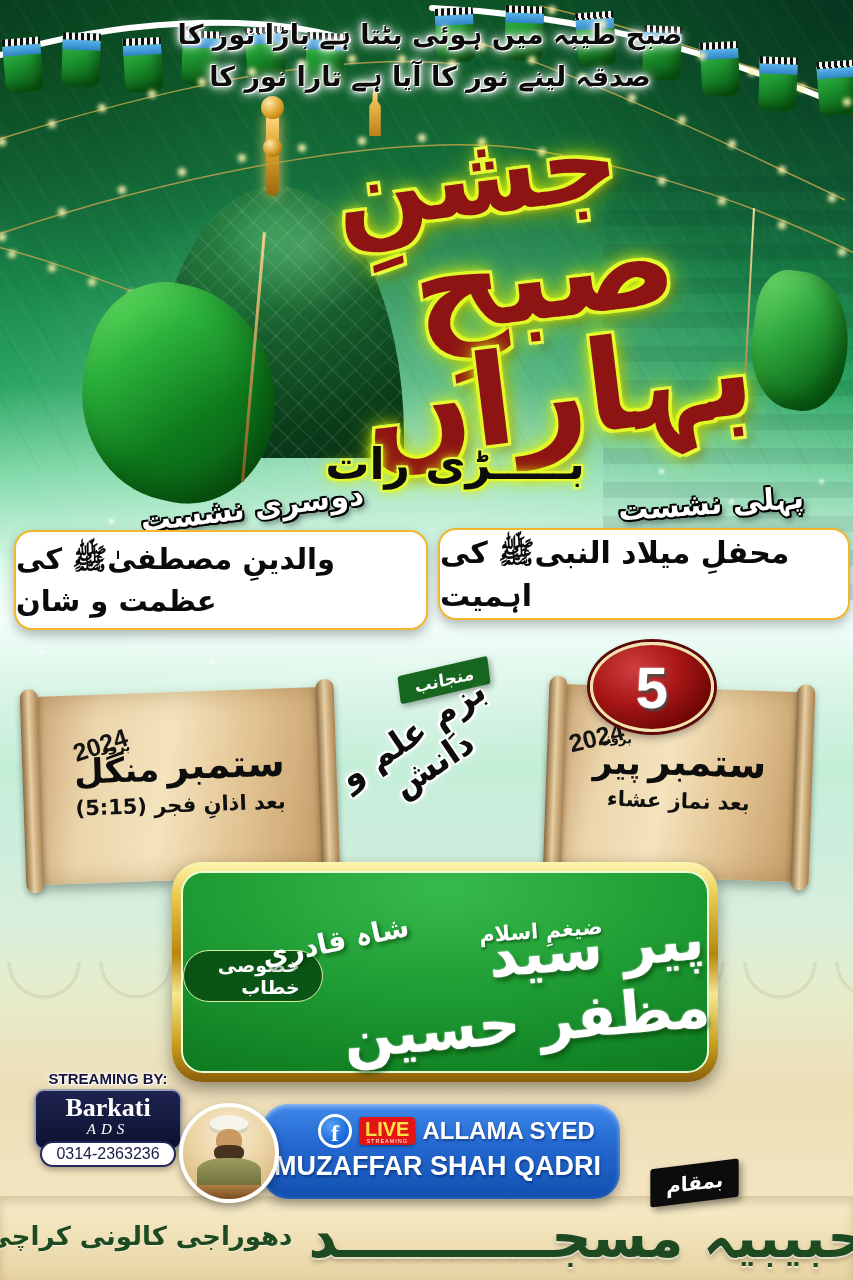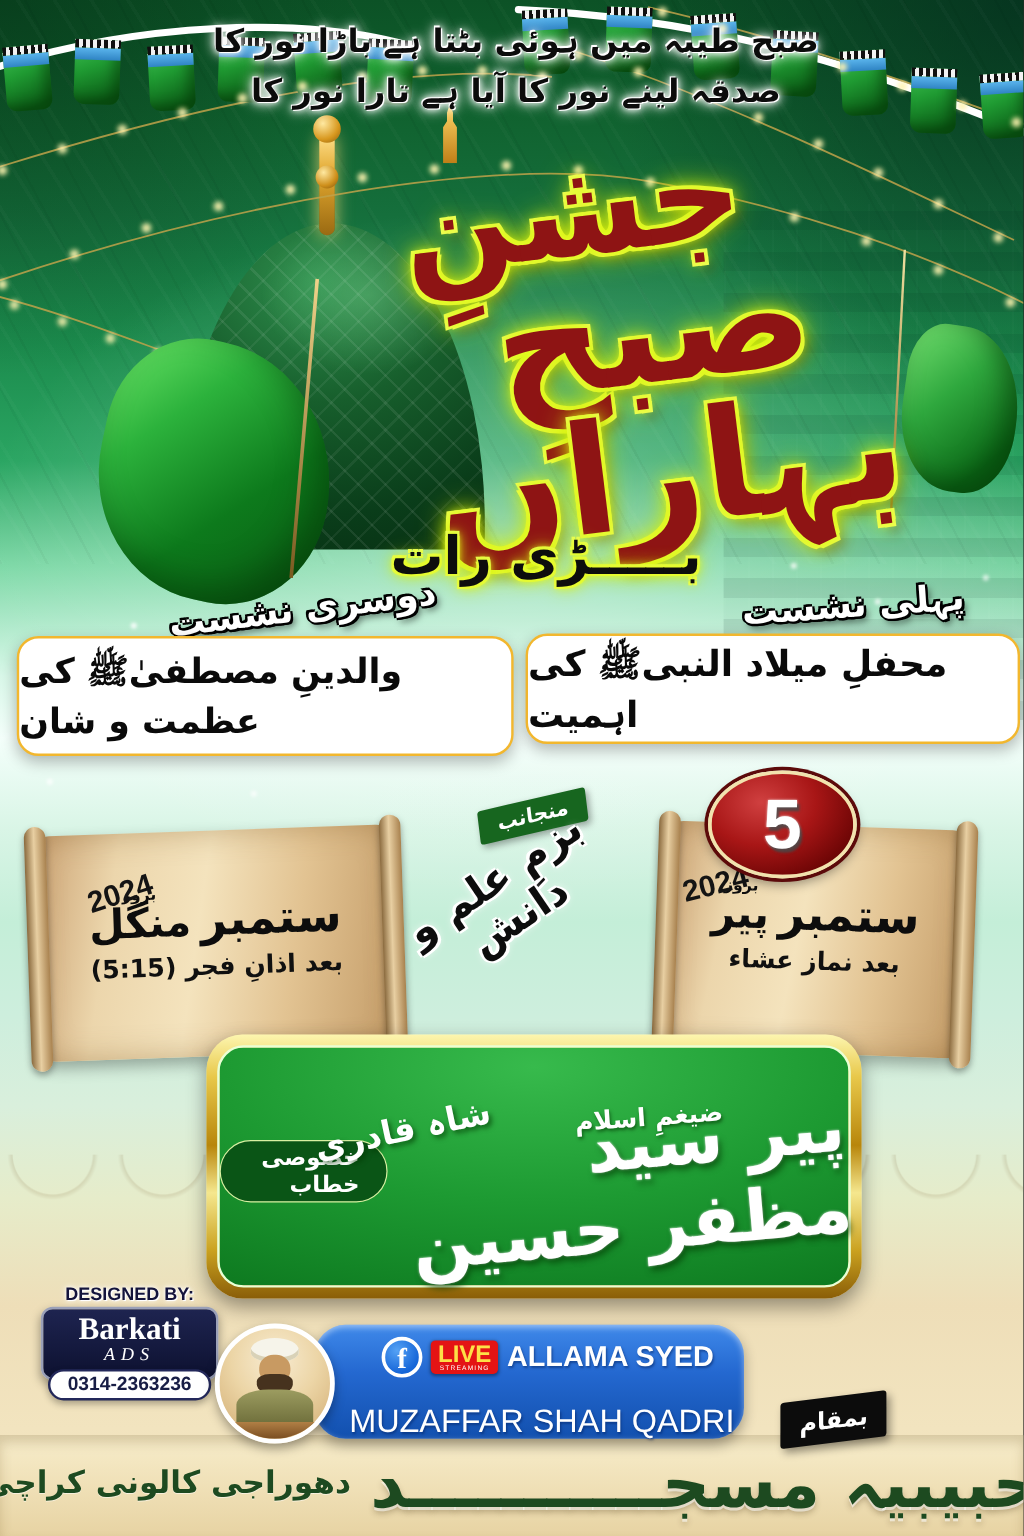--- a/index.html
+++ b/index.html
@@ -141,21 +141,21 @@
     font-size:28px;direction:rtl;text-shadow:2px 3px 4px rgba(0,55,0,.6);}
   
   .designer{left:34px;top:1070px;width:148px;z-index:6;text-align:center;}
   .des-label{font-family:"Liberation Sans",sans-serif;font-weight:800;font-size:15px;color:#14143c;
     text-shadow:0 0 3px #fff,0 0 6px #fff,1px 1px 0 #fff;}
   .brand-box{margin-top:2px;background:linear-gradient(#1e2450,#0d1130);border:2px solid #9aa0b8;border-radius:10px;
     padding:3px 6px 10px;color:#fff;box-shadow:0 4px 8px rgba(0,0,0,.35);}
   .brand{font-family:"Liberation Serif",serif;font-weight:700;font-size:26px;line-height:1.05;}
   .brand-sub{font-family:"Liberation Serif",serif;font-style:italic;font-size:15px;letter-spacing:5px;}
   .phone-pill{margin:-9px auto 0;width:132px;background:#fff;border:2px solid #23285a;border-radius:999px;
-    font-family:"Liberation Sans",sans-serif;font-weight:700;font-size:16px;color:#181d45;padding:2px 0;
+    font-family:"Liberation Sans",sans-serif;font-weight:400;font-size:16px;color:#181d45;padding:2px 0;
     box-shadow:0 3px 6px rgba(0,0,0,.3);position:relative;}
   
   .photo{left:179px;top:1103px;width:92px;height:92px;z-index:7;border-radius:50%;border:4px solid #fff;
     background:radial-gradient(circle at 50% 28%,#f8ecd2 0%,#ecd5a6 45%,#cfa96e 100%);
     box-shadow:0 4px 9px rgba(0,0,0,.35);overflow:hidden;}
   .ph-turban{position:absolute;left:26px;top:8px;width:40px;height:20px;border-radius:50% 50% 42% 42%;
     background:#f6f4ea;box-shadow:inset 0 -4px 0 #d9d2b8;}
   .ph-face{position:absolute;left:33px;top:22px;width:26px;height:24px;border-radius:46%;background:#c89a62;}
   .ph-beard{position:absolute;left:31px;top:38px;width:30px;height:17px;border-radius:40% 40% 55% 55%;background:#46321e;}
   .ph-body{position:absolute;left:14px;top:51px;width:64px;height:30px;border-radius:42% 42% 0 0;
@@ -168,22 +168,22 @@
   .lb-row1{display:flex;align-items:center;gap:7px;}
   .fb{width:34px;height:34px;border-radius:50%;border:3px solid #fff;box-sizing:border-box;flex:0 0 auto;
     background:radial-gradient(circle at 35% 30%,#55a2f5,#1666d8 70%);display:flex;align-items:flex-end;justify-content:center;
     color:#fff;font-family:"Liberation Serif",serif;font-weight:700;font-size:24px;line-height:1;overflow:hidden;}
   .live-badge{background:#e41414;border-radius:4px;padding:2px 6px 1px;text-align:center;line-height:1;flex:0 0 auto;
     box-shadow:0 1px 3px rgba(0,0,0,.4);}
   .live-word{color:#fde047;font-family:"Liberation Sans",sans-serif;font-weight:800;font-size:20px;}
   .streaming-word{color:#fff;font-family:"Liberation Sans",sans-serif;font-size:5.5px;letter-spacing:1px;}
   .lb-l1{color:#fff;font-family:"Liberation Sans",sans-serif;font-weight:800;font-size:24px;white-space:nowrap;
     text-shadow:1px 2px 2px rgba(0,30,90,.5);}
-  .lb-l2{margin-top:21px;margin-left:-44px;text-align:right;color:#fff;font-family:"Liberation Sans",sans-serif;
-    font-weight:400;font-size:27px;white-space:nowrap;text-shadow:1px 2px 2px rgba(0,30,90,.5);}
+  .lb-l2{margin-top:3px;margin-left:-44px;text-align:left;color:#fff;font-family:"Liberation Sans",sans-serif;
+    font-weight:700;font-size:27px;white-space:nowrap;text-shadow:1px 2px 2px rgba(0,30,90,.5);}
   
   .venue-badge{left:650px;top:1164px;z-index:7;transform:rotate(-7deg) skewX(-7deg);
     background:#0c0c0c;color:#fff;font-weight:700;font-size:20px;direction:rtl;
     padding:7px 16px;border-radius:3px;box-shadow:3px 4px 7px rgba(0,0,0,.4);}
   .bottom{left:0;top:1196px;width:853px;height:84px;z-index:5;
     background:linear-gradient(180deg,#f7edcb 0%,#efdfb5 55%,#e7d3a3 100%);
     display:flex;direction:rtl;align-items:center;justify-content:center;gap:16px;
     box-shadow:inset 0 6px 10px rgba(120,90,40,.25);}
   .masjid{font-size:56px;font-weight:800;color:#1d4a20;line-height:1;white-space:nowrap;
     text-shadow:0 2px 0 rgba(255,255,255,.55),0 4px 5px rgba(60,40,10,.3);}
@@ -290,21 +290,21 @@
   <div class="abs banner">
     <div class="banner-inner">
       <div class="speech-pill">خصوصی خطاب</div>
       <div class="honorific">ضیغمِ اسلام</div>
       <div class="speaker-suffix">شاہ قادری</div>
       <div class="speaker">پیر سید مظفر حسین</div>
     </div>
   </div>
 
   <div class="abs designer">
-    <div class="des-label">DESIGNED BY:</div>
+    <div class="des-label">STREAMING BY:</div>
     <div class="brand-box">
       <div class="brand">Barkati</div>
       <div class="brand-sub">ADS</div>
     </div>
     <div class="phone-pill">0314-2363236</div>
   </div>
 
   <div class="abs photo">
     <div class="ph-turban"></div>
     <div class="ph-face"></div>

